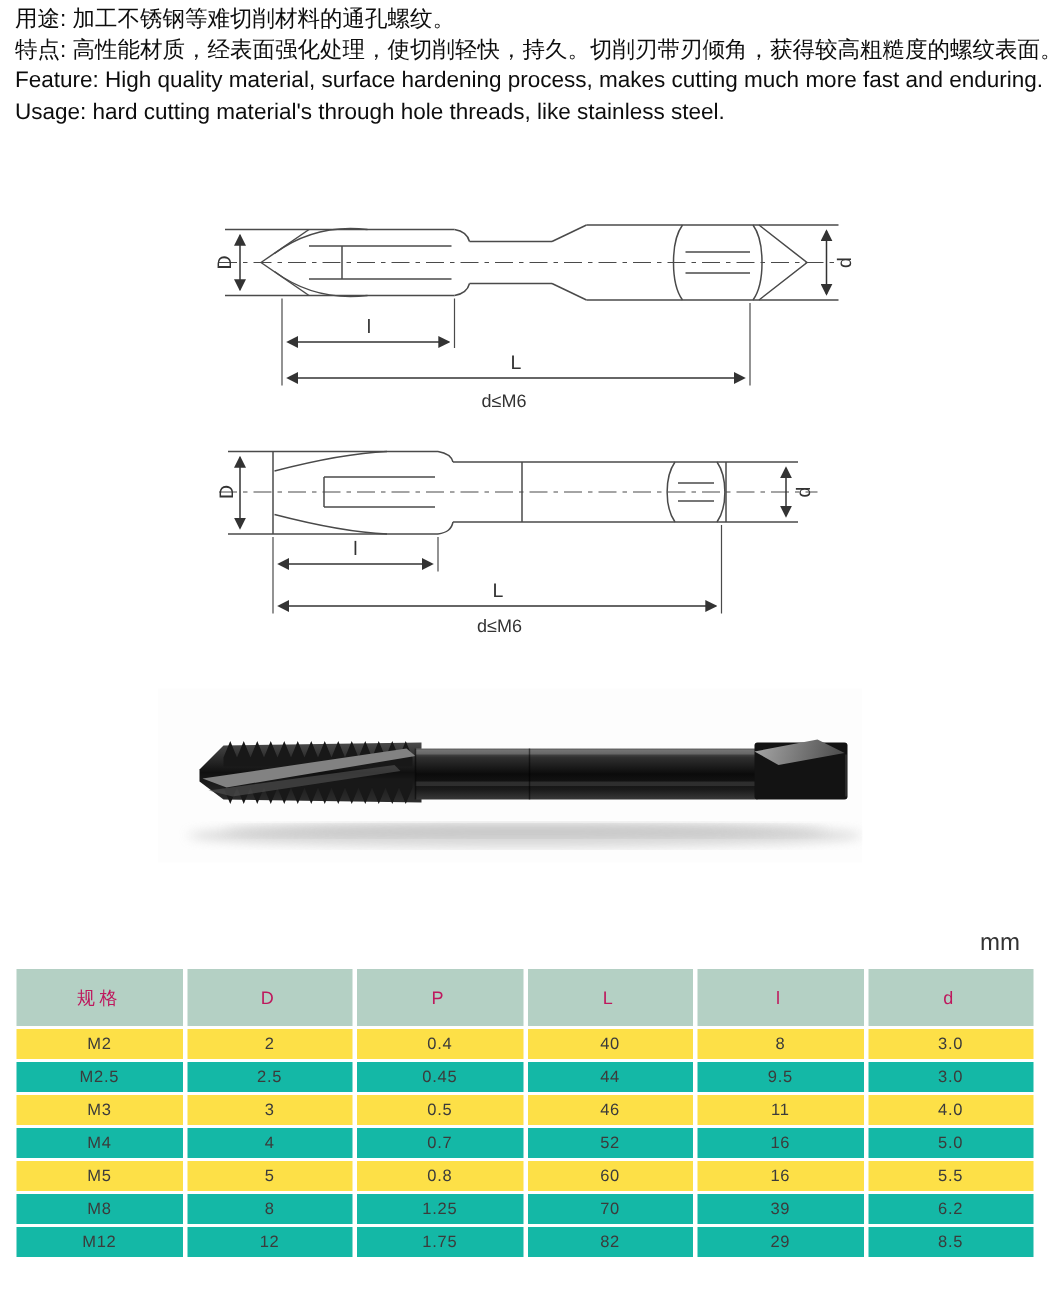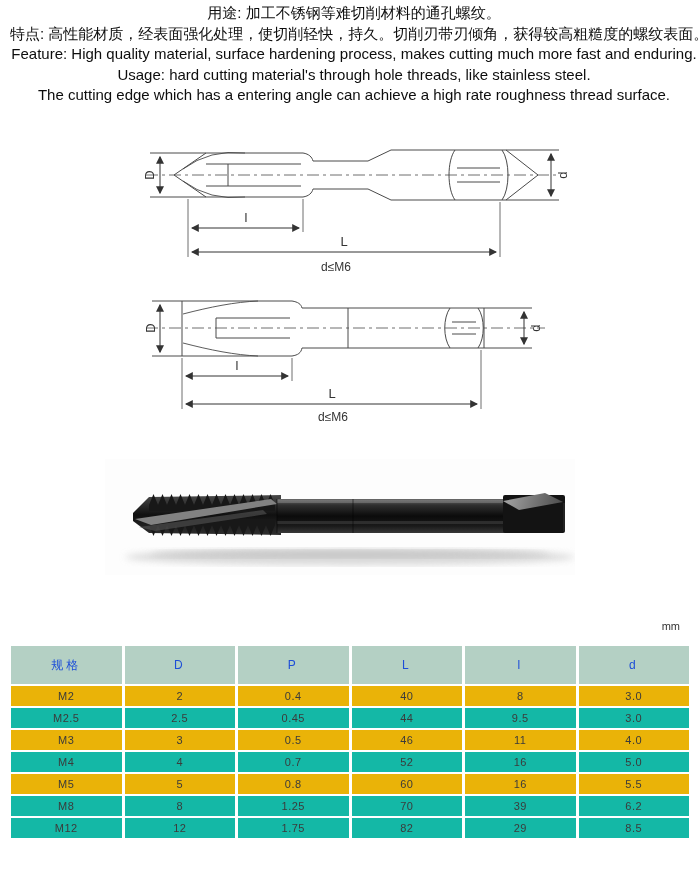--- a/index.html
+++ b/index.html
@@ -1,46 +1,45 @@
 <!DOCTYPE html>
 <html><head>
 <meta charset="utf-8">
 <style>
   html,body{margin:0;padding:0;background:#fff;}
   #page{
     position:relative;width:700px;height:876px;background:#ffffff;
     font-family:"Liberation Sans",sans-serif;color:#111;overflow:hidden;
   }
-  .intro{position:absolute;left:10px;top:3px;width:688px;font-size:15px;line-height:20.6px;color:#0d0d0d;text-align:center;}
+  .intro{position:absolute;left:10px;top:3px;width:688px;font-size:15px;line-height:20.6px;color:#0d0d0d;}
   .intro div{white-space:nowrap;}
   svg{position:absolute;display:block;}
   #drawing-top{left:128px;top:133px;}
   #drawing-bottom{left:128px;top:293px;}
   #photo{left:105px;top:455px;}
-  .unit{position:absolute;left:0;top:620px;width:680px;text-align:right;font-size:11px;color:#333;}
+  .unit{position:absolute;left:0;top:620px;width:680px;text-align:right;font-size:16px;color:#333;}
   .tablewrap{position:absolute;left:8px;top:644px;width:684px;}
   table{width:100%;border-collapse:separate;border-spacing:3px 2px;table-layout:fixed;}
-  th{height:36px;background:#b4d0c4;font-weight:normal;font-size:12px;color:#1d4ed8;letter-spacing:3px;text-align:center;}
+  th{height:36px;background:#b4d0c4;font-weight:normal;font-size:12px;color:#be185d;letter-spacing:3px;text-align:center;}
   td{height:18px;font-size:11px;color:#3b3b3b;text-align:center;letter-spacing:0.5px;}
-  tr.g td{background:#eab308;}
+  tr.g td{background:#fde047;}
   tr.p td{background:#14b8a6;}
   .dimtxt{font-size:13px;fill:#333;}
   .notetxt{font-size:12px;fill:#333;}
 </style>
 </head>
 <body>
 
 <div id="page">
 
   <div class="intro">
     <div>用途: 加工不锈钢等难切削材料的通孔螺纹。</div>
     <div>特点: 高性能材质，经表面强化处理，使切削轻快，持久。切削刃带刃倾角，获得较高粗糙度的螺纹表面。</div>
     <div>Feature: High quality material, surface hardening process, makes cutting much more fast and enduring.</div>
     <div>Usage: hard cutting material's through hole threads, like stainless steel.</div>
-    <div>The cutting edge which has a entering angle can achieve a high rate roughness thread surface.</div>
   </div>
 
   <svg id="drawing-top" width="444" height="150" viewBox="128 133 444 150" xmlns="http://www.w3.org/2000/svg">
     <defs>
       <marker id="ah1" viewBox="0 0 10 10" refX="8.5" refY="5" markerWidth="8" markerHeight="8" orient="auto-start-reverse">
         <path d="M0 0L10 5L0 10z" fill="#333"></path>
       </marker>
     </defs>
     <g stroke="#4a4a4a" fill="none" stroke-width="1">
       <path d="M146 175 H560" stroke-dasharray="12 4 3 4" stroke-width="0.8"></path>

